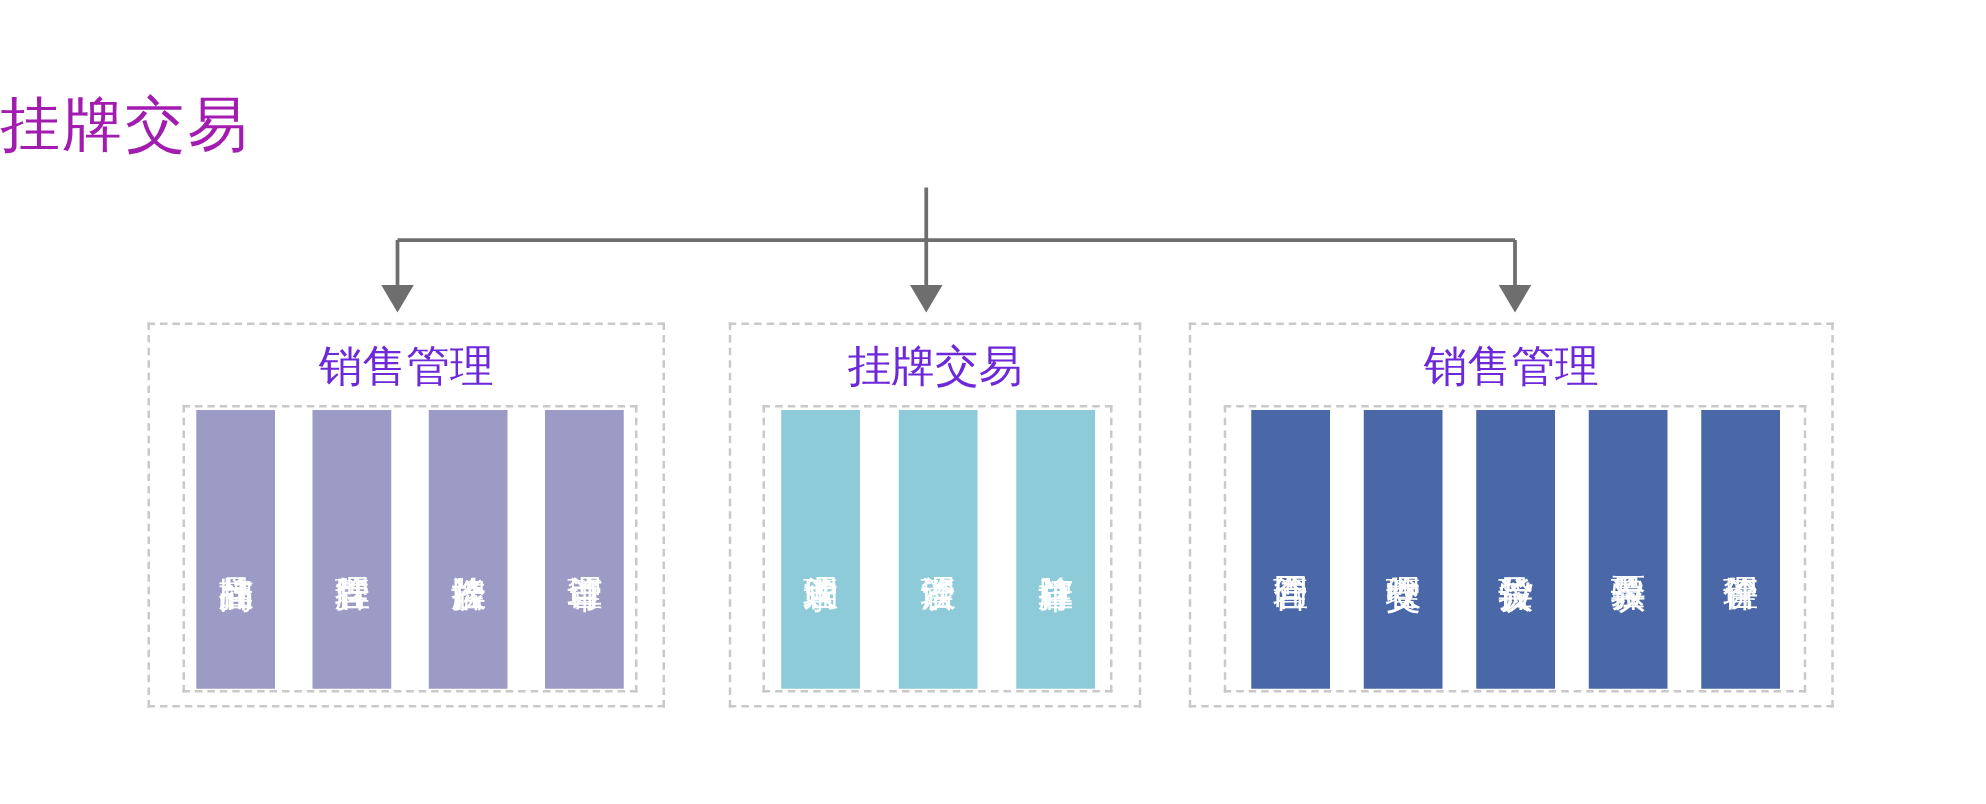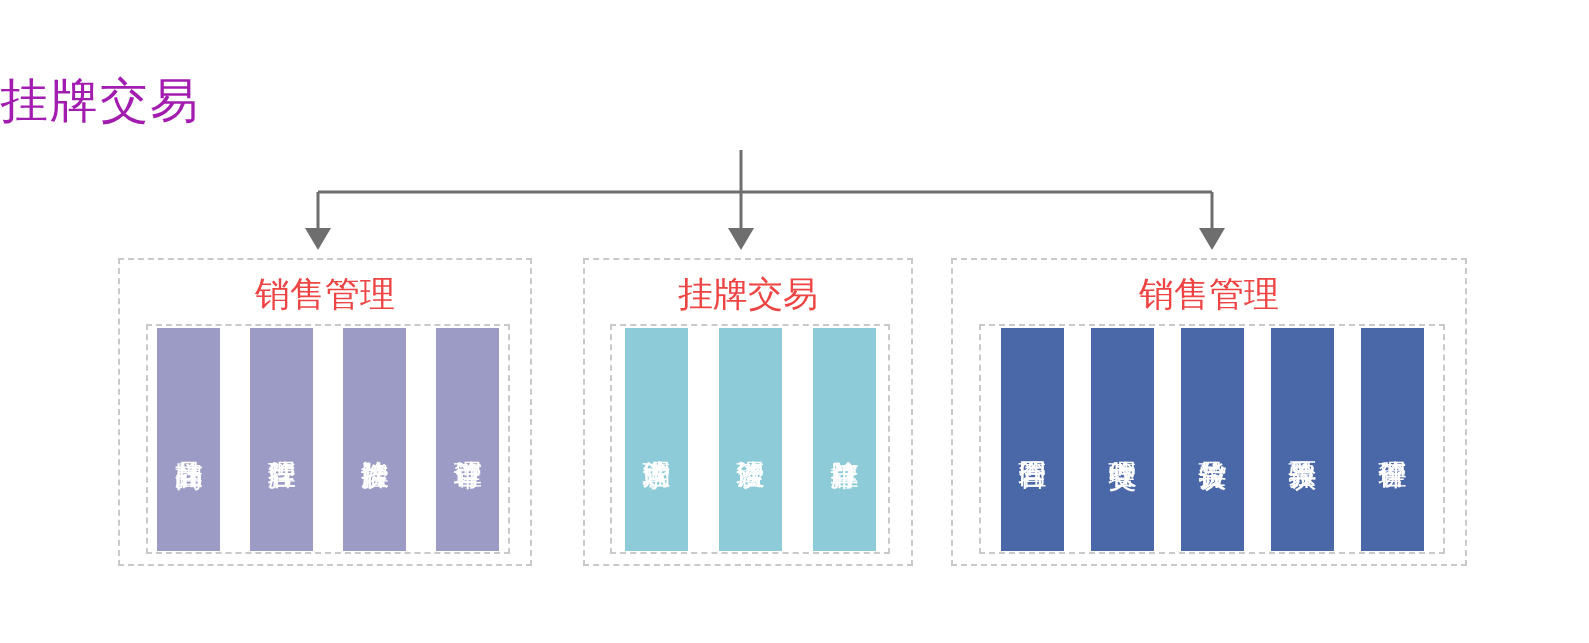--- a/index.html
+++ b/index.html
@@ -50,21 +50,21 @@
     background: transparent;
   }
   .group-title {
     position: absolute;
     left: 0;
     right: 0;
     top: 12px;
     text-align: center;
     font-size: 35px;
     line-height: 44px;
-    color: #ef4444;
+    color: #6d28d9;
     white-space: nowrap;
   }
 
   
   .bar-frame {
     position: absolute;
     box-sizing: border-box;
     border: 2px dashed #c9c9c9;
     display: flex;
     align-items: center;

